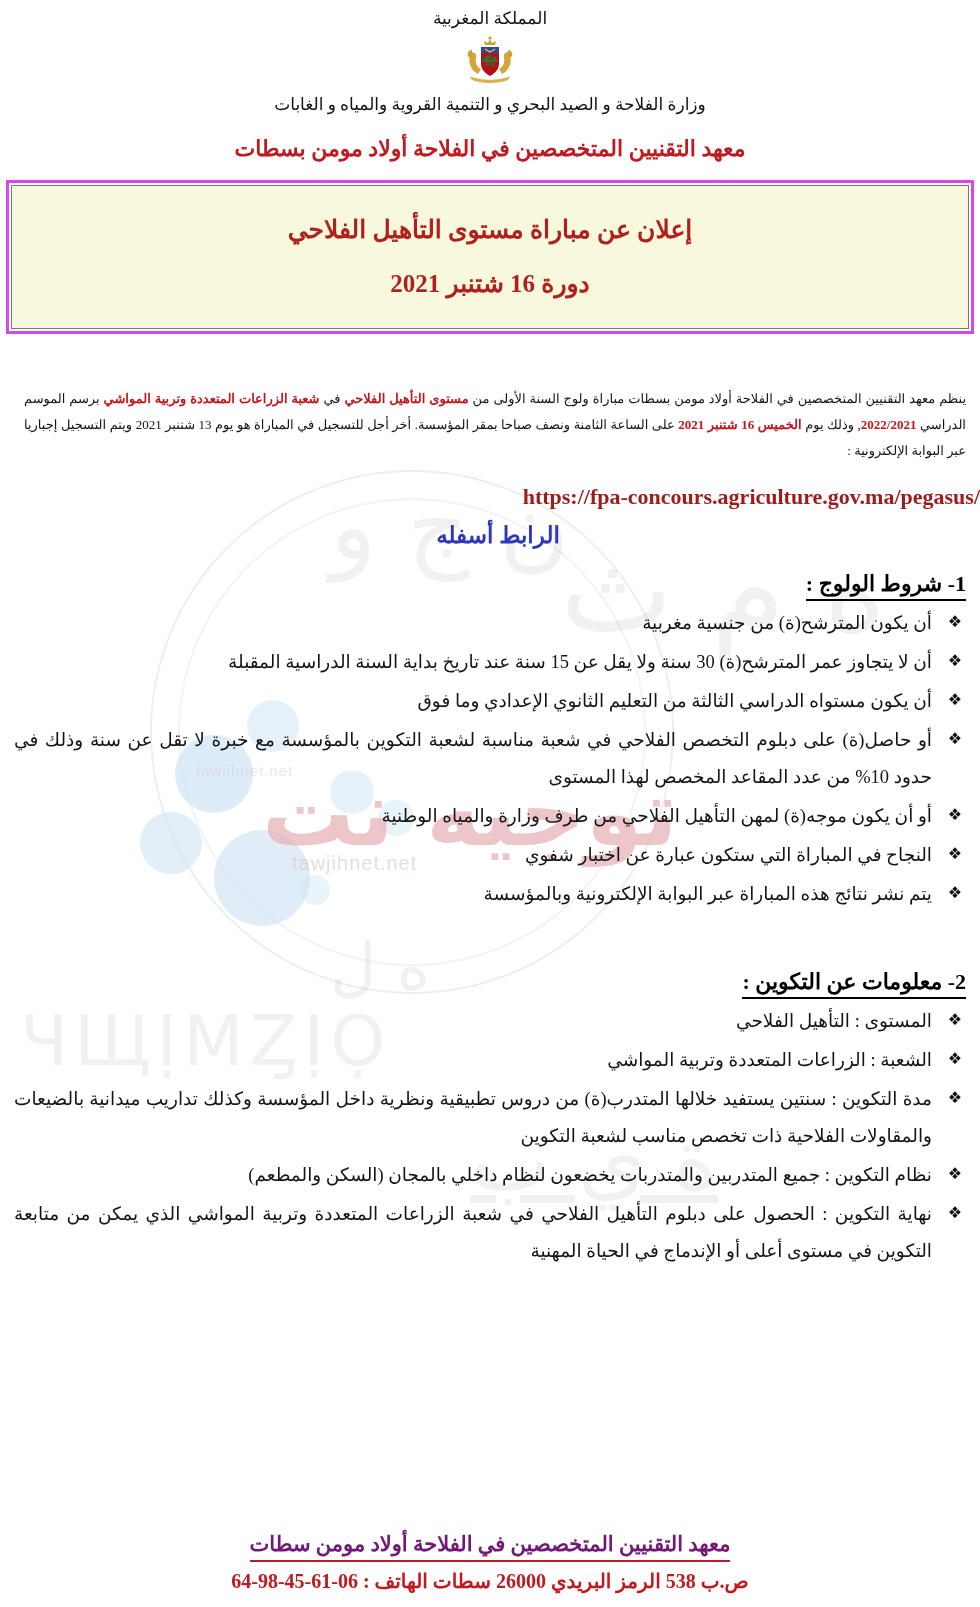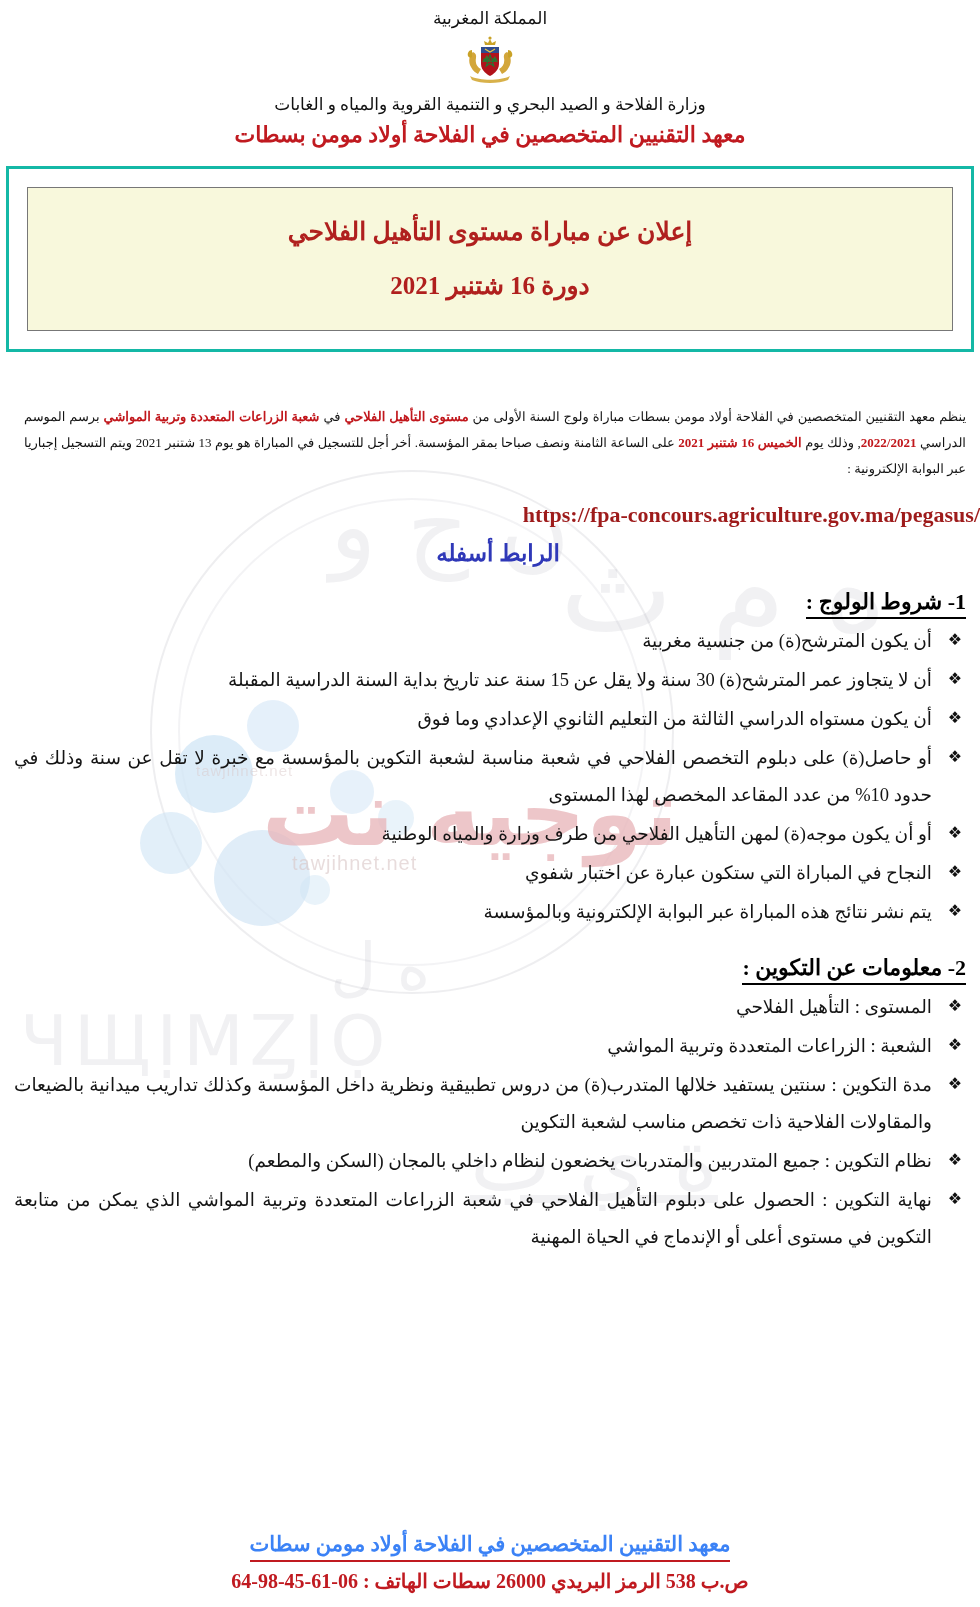--- a/index.html
+++ b/index.html
@@ -87,29 +87,29 @@
   }
   .ministry-line {
     font-size: 17px;
     color: #111;
     line-height: 1.55;
   }
   .institute-name {
     font-size: 22px;
     font-weight: bold;
     color: #c01a20;
-    margin-top: 4px;
+    margin-top: 18px;
     letter-spacing: 0px;
   }
 
   
   .announce-wrap {
     margin: 18px 6px 0 6px;
-    border: 3px solid #14b8a6;
-    padding: 18px;
+    border: 3px solid #d946ef;
+    padding: 2px;
     background: #ffffff;
   }
   .announce {
     border: 1px solid #777;
     background: #f8f8dc;
     text-align: center;
     padding: 26px 10px 30px 10px;
   }
   .announce-title {
     font-size: 25px;
@@ -151,21 +151,21 @@
     font-size: 23px;
     font-weight: bold;
     color: #2f38b8;
     padding-left: 16px;
   }
 
   
   .section {
     margin: 22px 14px 0 14px;
   }
-  .section.sec2 { margin-top: 24px; }
+  .section.sec2 { margin-top: 56px; }
   .sec-head {
     text-align: right;
     font-size: 22px;
     font-weight: bold;
     color: #000;
     direction: rtl;
     margin-bottom: 8px;
     font-family: Liberation Serif, serif;
   }
   .sec-head span.u {
@@ -201,21 +201,21 @@
     position: absolute;
     left: 0;
     right: 0;
     bottom: 14px;
     text-align: center;
     z-index: 3;
   }
   .footer-name {
     font-size: 21px;
     font-weight: bold;
-    color: #3b82f6;
+    color: #701a75;
     display: inline-block;
     border-bottom: 2px solid #c01a20;
     padding-bottom: 3px;
   }
   .footer-contact {
     margin-top: 7px;
     font-size: 20px;
     font-weight: bold;
     color: #c01a20;
     direction: rtl;

